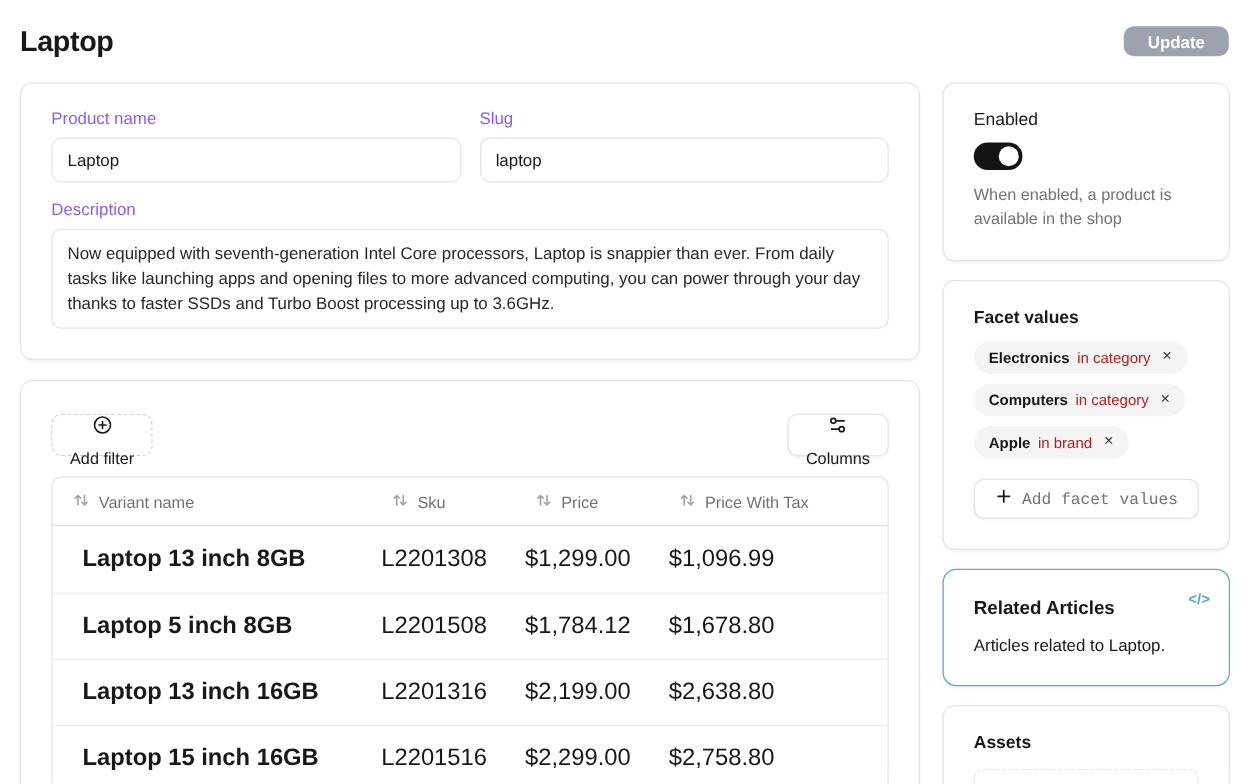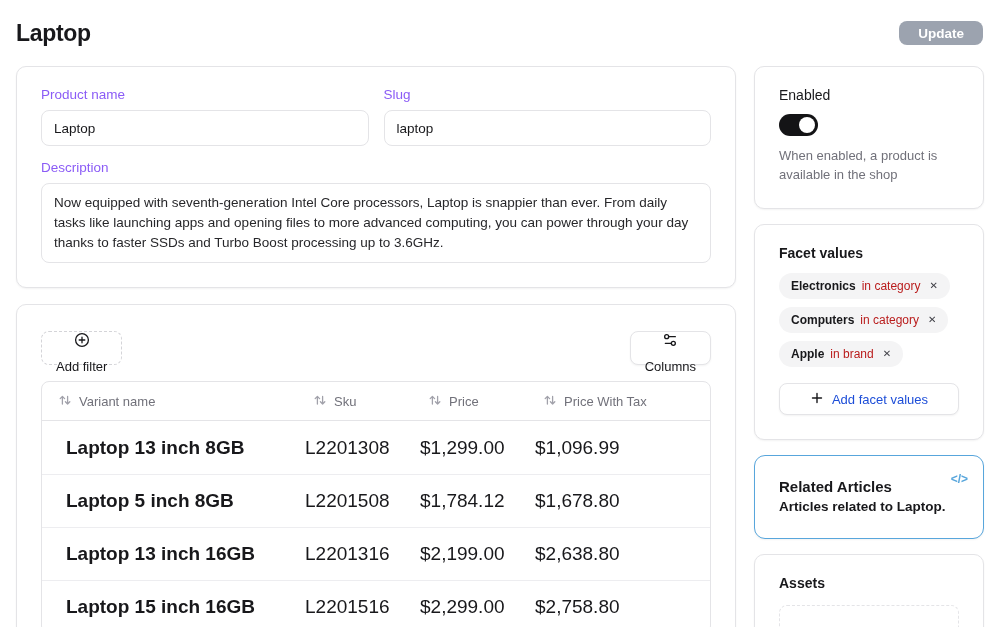--- a/index.html
+++ b/index.html
@@ -63,26 +63,26 @@
   .chip {
     display:inline-flex; align-items:center; background:#f4f4f5; border-radius:999px;
     padding:6px 12px; font-size:12px; cursor:default;
   }
   .chip-name { font-weight:600; color:#18181b; }
   .chip-qualifier { margin-left:6px; color:#b91c1c; }
   .chip-close { margin-left:9px; font-size:10px; color:#3f3f46; cursor:pointer; line-height:1; }
   .add-facet-btn {
     margin-top:16px; width:100%; height:32px; display:flex; align-items:center; justify-content:center; gap:8px;
     background:#fff; border:1px solid #e4e4e7; border-radius:8px; font-size:13px; font-weight:500;
-    font-family:Liberation Sans, sans-serif; color:#1d4ed8; box-shadow:0 1px 2px rgba(0,0,0,.05); cursor:pointer;
+    font-family:Liberation Mono, monospace; color:#737373; box-shadow:0 1px 2px rgba(0,0,0,.05); cursor:pointer;
   }
   .related-card { position:relative; border:1.5px solid #58a6dc; border-radius:11px; padding:22px 24px 24px; }
   .code-icon { position:absolute; top:16px; right:15px; font-size:12px; font-weight:700; color:#58a6dc; letter-spacing:0; }
   .related-title { font-size:15px; font-weight:700; }
-  .related-body { margin-top:4px; font-size:13.5px; color:#18181b;font-weight:bold; }
+  .related-body { margin-top:14px; font-size:13.5px; color:#18181b; }
   .assets-card { padding:20px 24px 24px; }
   .asset-dropzone { margin-top:14px; border:1px dashed #e4e4e7; border-radius:8px; height:34px; }
   .icon-svg { flex:none; display:block; }
 </style>
 </head>
 <body>
 
 <div>
 
   <header class="topbar">

